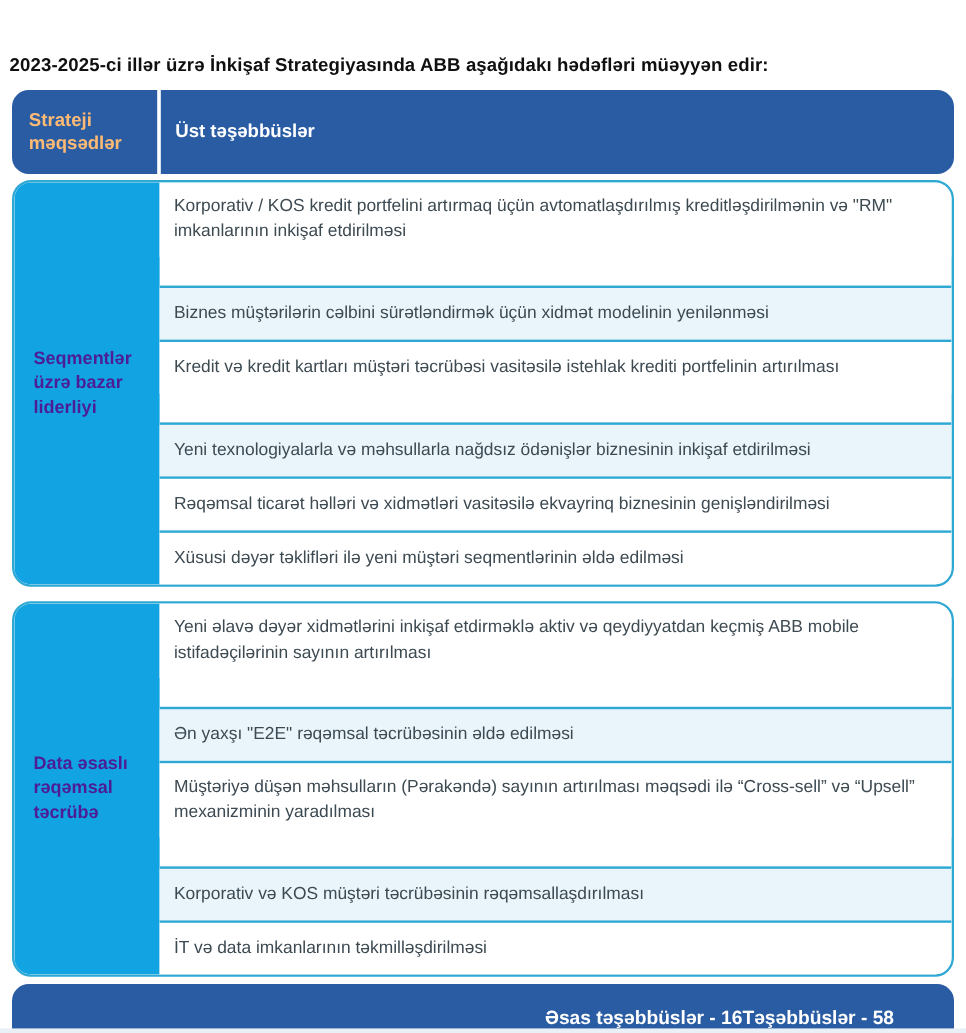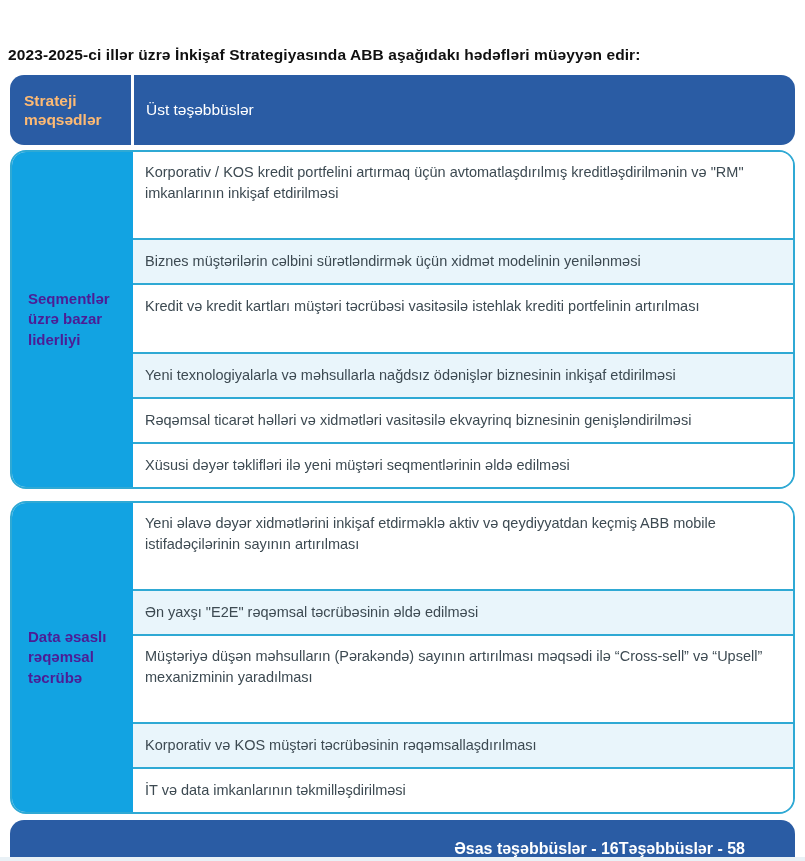--- a/index.html
+++ b/index.html
@@ -27,21 +27,21 @@
     background:var(--blue); border-radius:14px; height:70px;
     display:flex; align-items:stretch; overflow:hidden;
   }
   .thead .th1{
     width:121px; display:flex; align-items:center; padding-left:14px;
     color:#fdba74; font-weight:700; font-size:15.5px; line-height:1.25;
   }
   .thead .th-divider{ width:3px; background:#ffffff; }
   .thead .th2{
     flex:1; display:flex; align-items:center; padding-left:12px;
-    color:#fff; font-weight:400; font-size:15.5px;
+    color:#fff; font-weight:700; font-size:15.5px;
   }
 
   
   .section{
     border:2px solid var(--line); border-radius:16px;
     display:flex; overflow:hidden; background:#fff;
   }
   .section.first{ margin-top:5px; }
   .section.second{ margin-top:12px; }
   .side{

